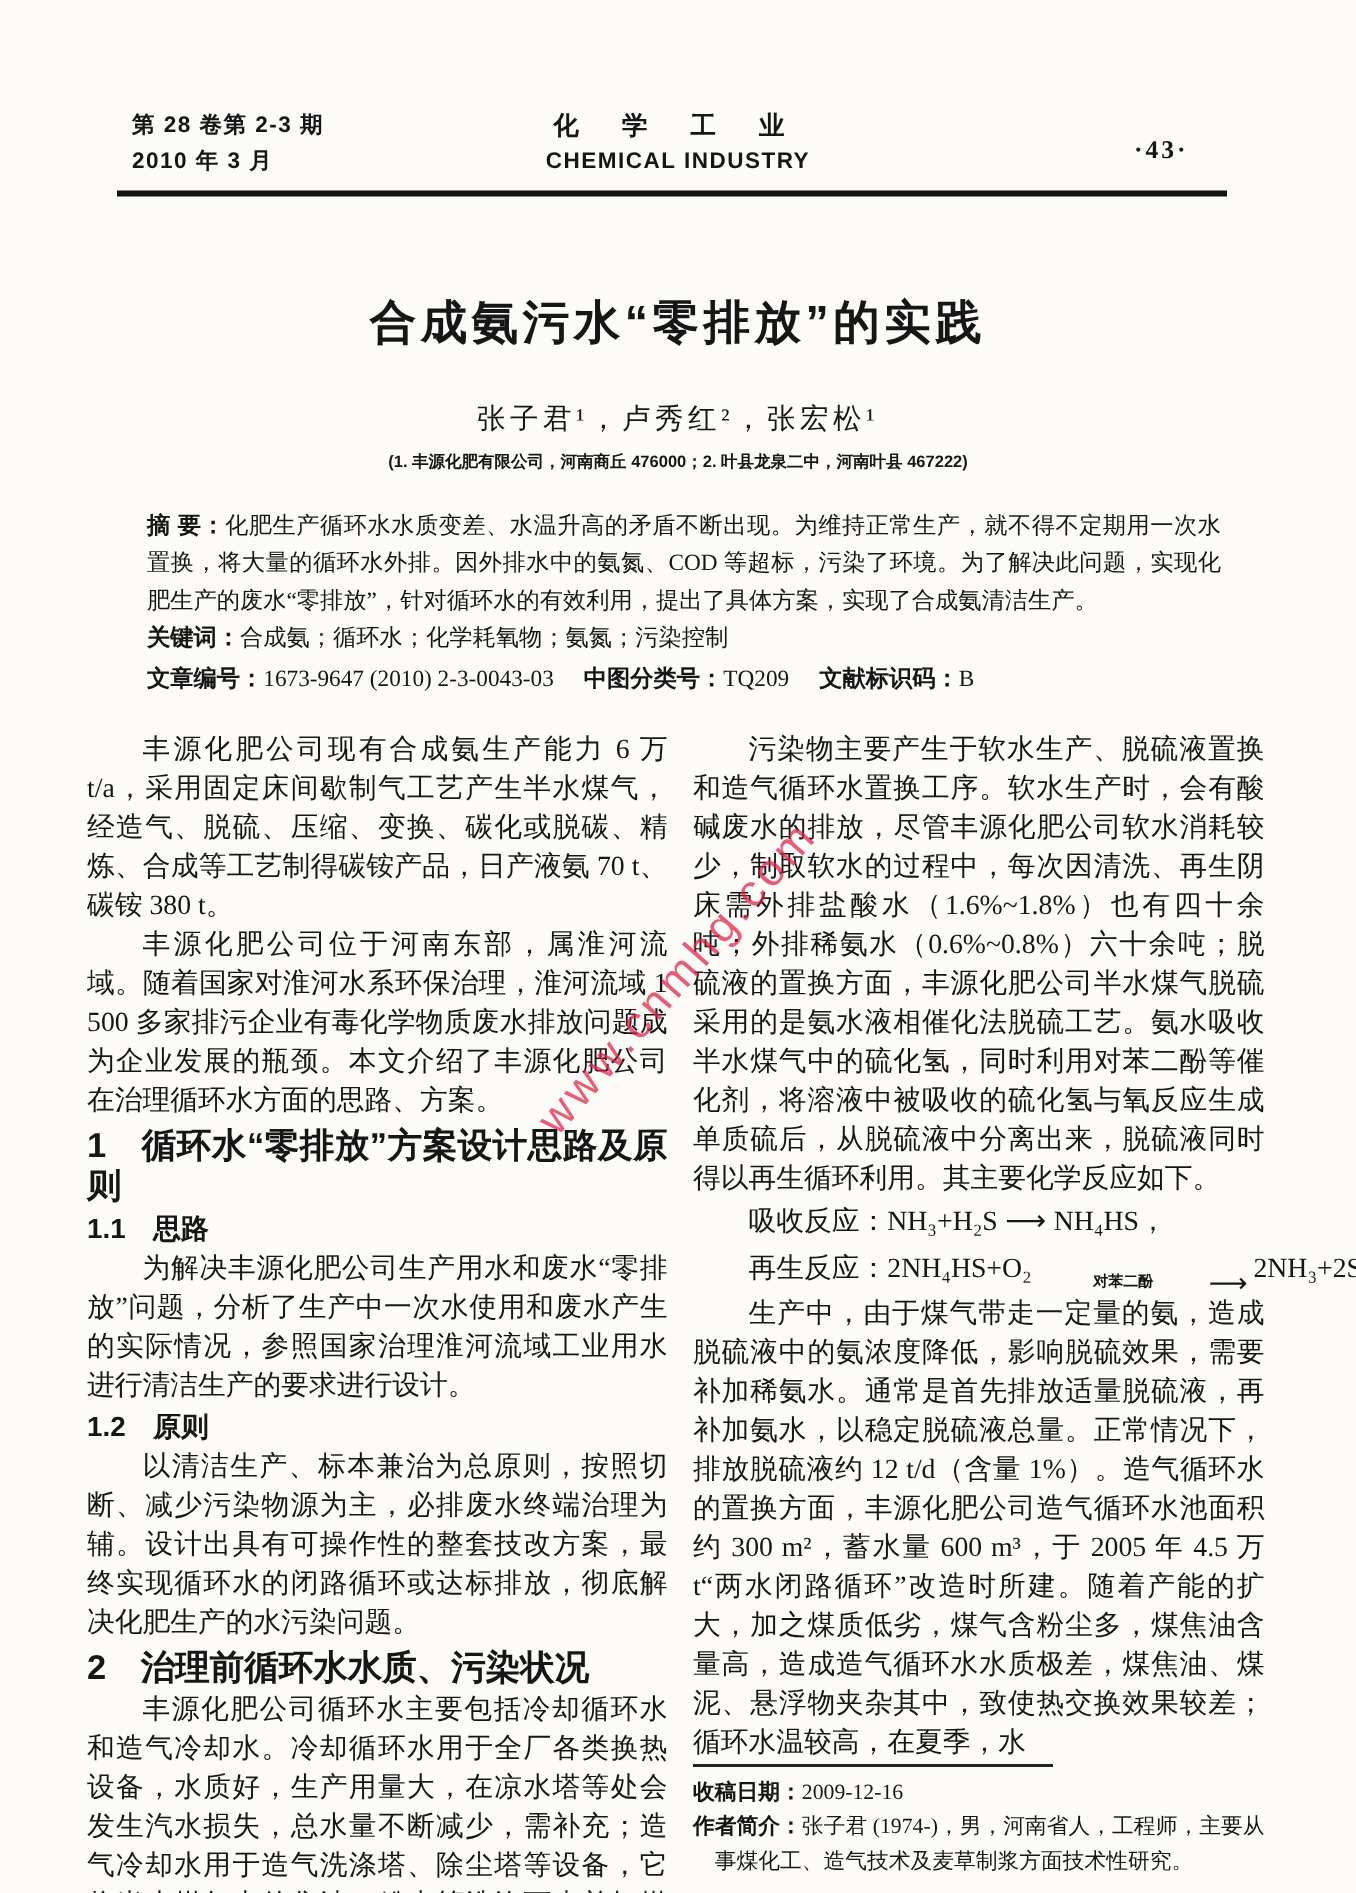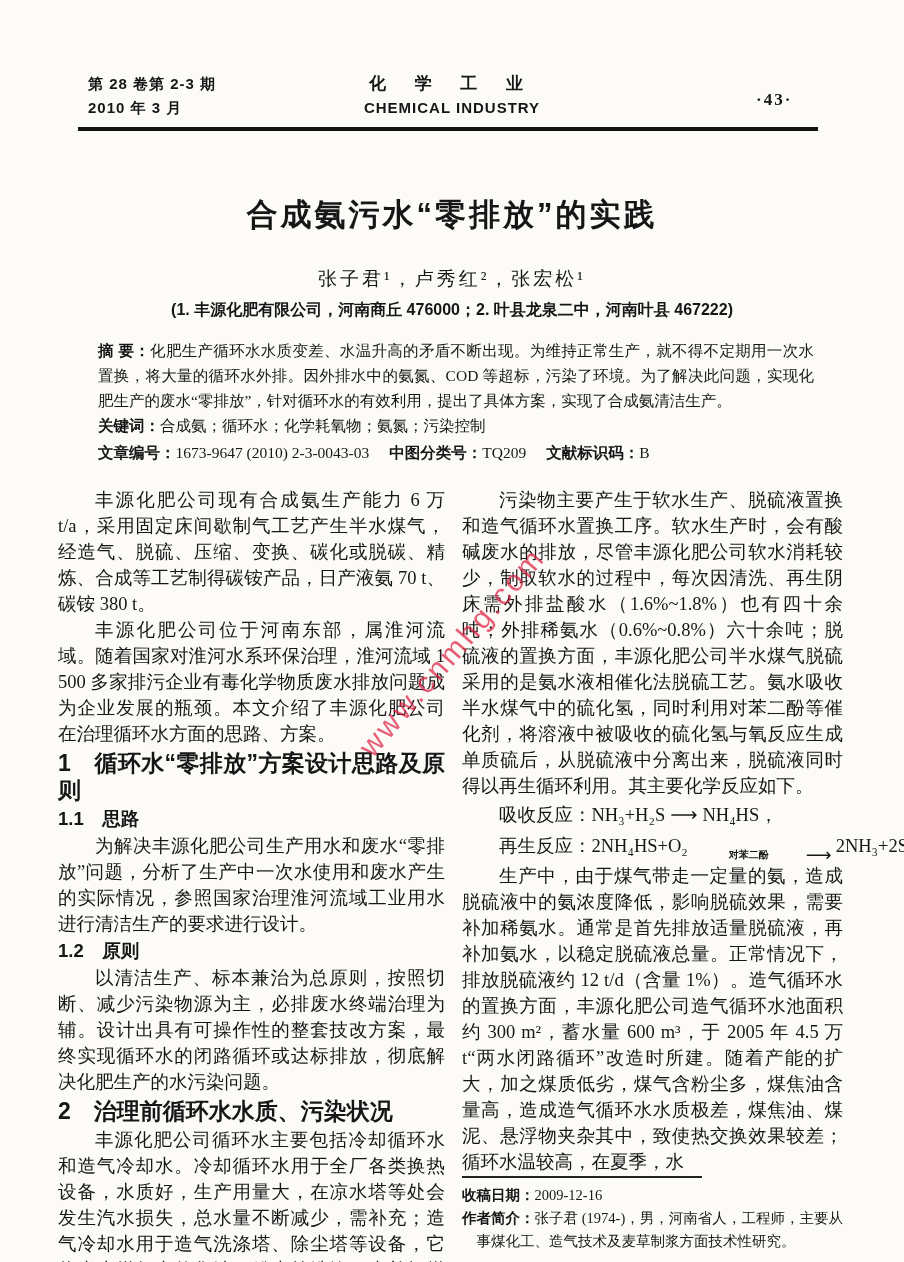--- a/index.html
+++ b/index.html
@@ -12,21 +12,21 @@
   .hdr-left{position:absolute; left:88px; top:72px; font-family:"Liberation Sans",sans-serif; font-size:15px; font-weight:bold; line-height:24px; letter-spacing:1px;}
   .hdr-center{position:absolute; left:0; right:0; top:72px; text-align:center; font-family:"Liberation Sans",sans-serif;}
   .hdr-center .cn{font-size:17px; font-weight:bold; letter-spacing:12px; display:block;}
   .hdr-center .en{font-size:15px; font-weight:bold; letter-spacing:1px; display:block; margin-top:4px;}
   .hdr-page{position:absolute; left:756px; top:90px; font-size:17px; font-weight:bold; letter-spacing:2px;}
   .hdr-rule{position:absolute; left:78px; top:127px; width:740px; height:4px; background:#131313;}
   
   .title{position:absolute; left:0; right:0; top:194px; text-align:center;
     font-family:Liberation Sans, sans-serif; font-weight:bold; font-size:31px; letter-spacing:3px;}
   .authors{position:absolute; left:0; right:0; top:266px; text-align:center; font-size:19px; letter-spacing:3px;}
-  .affil{position:absolute; left:0; right:0; top:300px; text-align:center; font-size:16px; font-weight:bold; font-family:"Liberation Sans",sans-serif;}
+  .affil{position:absolute; left:0; right:0; top:300px; text-align:center; font-size:11px; font-weight:bold; font-family:"Liberation Sans",sans-serif;}
   
   .abstract{position:absolute; left:98px; top:338px; width:716px; font-size:15.5px; line-height:25px; text-align:justify;}
   .abstract .lbl{font-family:"Liberation Sans",sans-serif; font-weight:bold;}
   .abstract p{margin:0;}
   .meta-row{display:flex; gap:20px; margin-top:2px;}
   .meta-row .pair{white-space:nowrap;}
   
   .col{position:absolute; top:487px; font-size:18.5px; line-height:26px; text-align:justify;}
   .col-left{left:58px; width:387px;}
   .col-right{left:462px; width:381px;}

